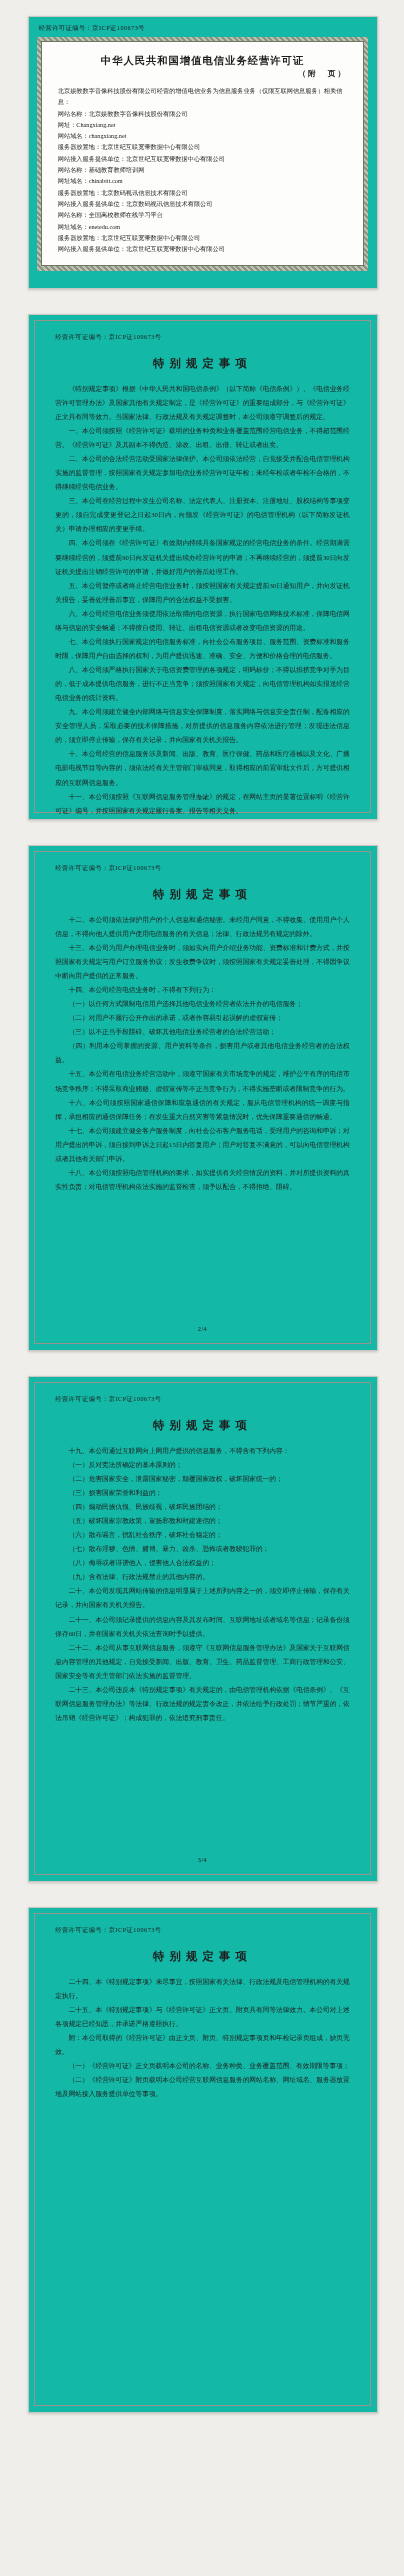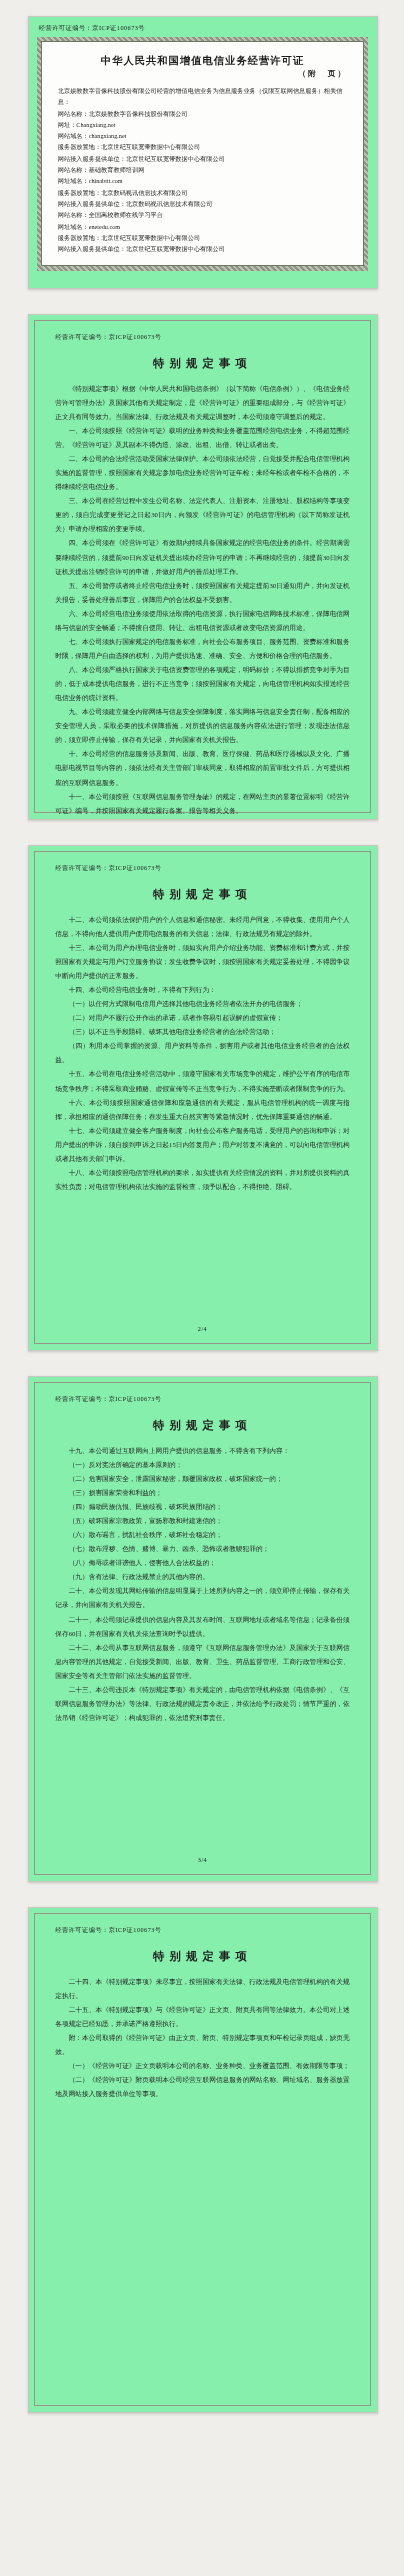--- a/index.html
+++ b/index.html
@@ -11,21 +11,21 @@
   }
   .canvas {
     width: 405px;
     margin: 0 auto;
     padding: 15.5px 0 20.6px 0;
     box-sizing: border-box;
   }
   .sheet {
     width: 350px;
     margin: 0 auto 25px auto;
-    background: #86efac;
+    background: #14b8a6;
     border: 0.5px solid #c9c7c0;
     box-shadow: 0 0.5px 2.6px rgba(0,0,0,0.18);
     box-sizing: border-box;
     position: relative;
   }
   
   .sheet.cert { height: 273px; padding: 6.2px 8.2px; }
   .cert-header {
     font-size: 6.2px;
     margin: 1px 0 4.1px 2.1px;

